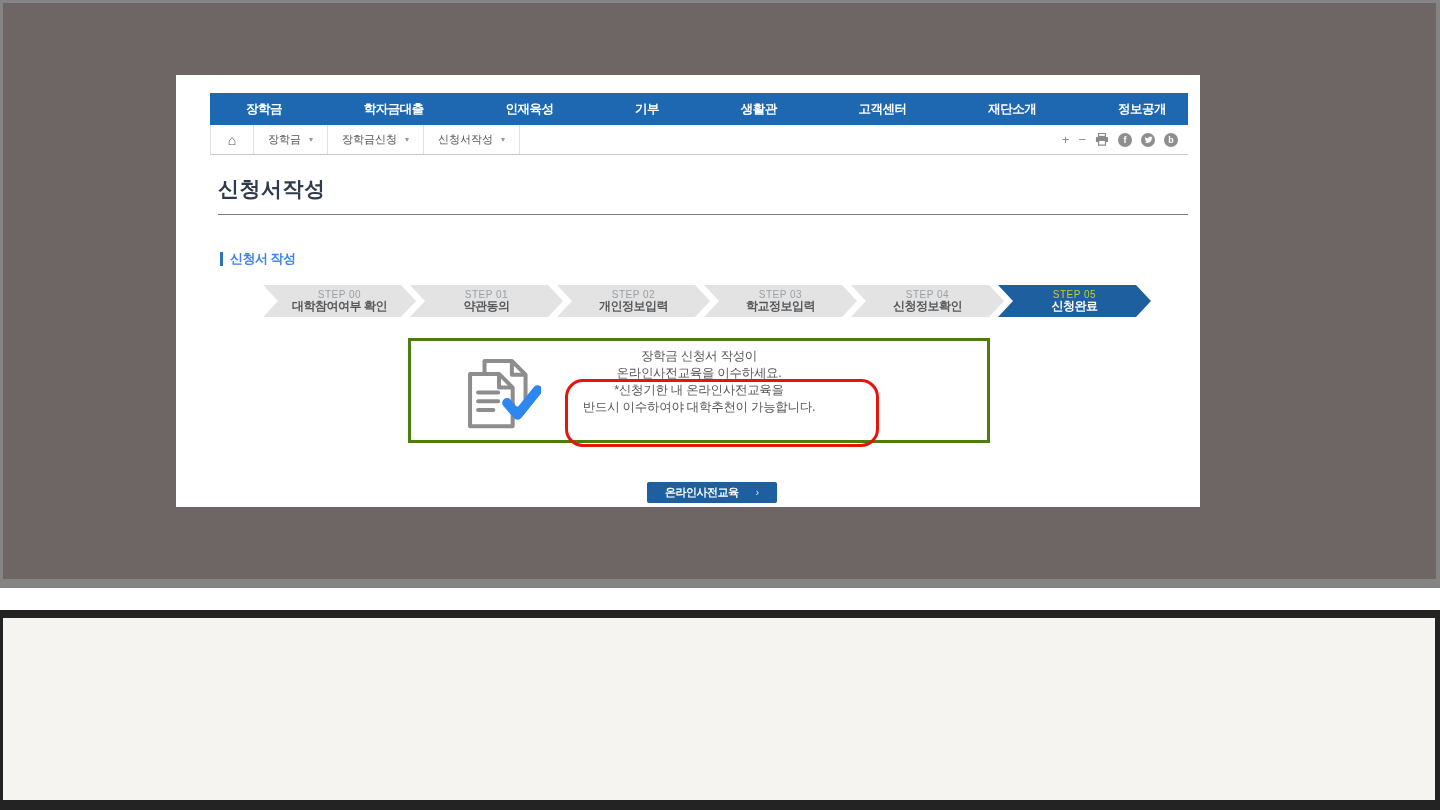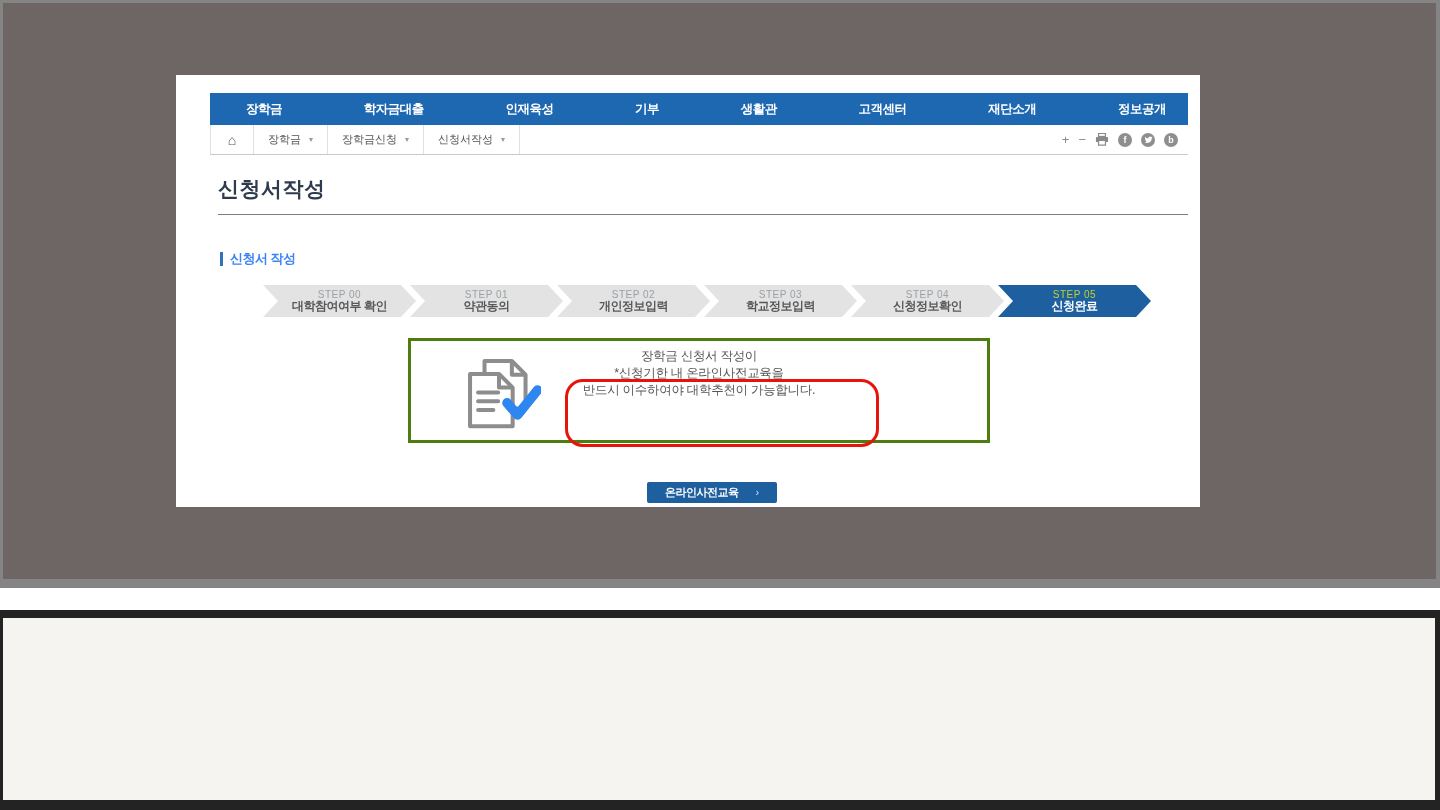--- a/index.html
+++ b/index.html
@@ -173,20 +173,21 @@
       <svg class="doc-icon" width="84" height="74" viewBox="0 0 104 92">
         <path d="M34 5 h34 l17 17 v42 h-51 z" fill="#ffffff" stroke="#8d8d8d" stroke-width="5" stroke-linejoin="round"></path>
         <path d="M68 5 v17 h17" fill="none" stroke="#8d8d8d" stroke-width="5" stroke-linejoin="round"></path>
         <path d="M16 21 h36 l17 17 v48 h-53 z" fill="#ffffff" stroke="#8d8d8d" stroke-width="5" stroke-linejoin="round"></path>
         <path d="M52 21 v17 h17" fill="none" stroke="#8d8d8d" stroke-width="5" stroke-linejoin="round"></path>
         <path d="M26 44 h25 M26 55 h25 M26 66 h19" stroke="#8d8d8d" stroke-width="5" stroke-linecap="round"></path>
         <path d="M62 57 l13 15 l25 -31" fill="none" stroke="#2e86f0" stroke-width="12" stroke-linecap="round" stroke-linejoin="round"></path>
       </svg>
       <div class="result-lines">
         <p>장학금 신청서 작성이</p>
+        <p>온라인사전교육을 이수하세요.</p>
         <p>*신청기한 내 온라인사전교육을</p>
         <p>반드시 이수하여야 대학추천이 가능합니다.</p>
       </div>
       <div class="annotation"></div>
     </div>
 
     <div class="action-btn">
       <span class="lbl">온라인사전교육</span>
       <span class="arr">›</span>
     </div>

